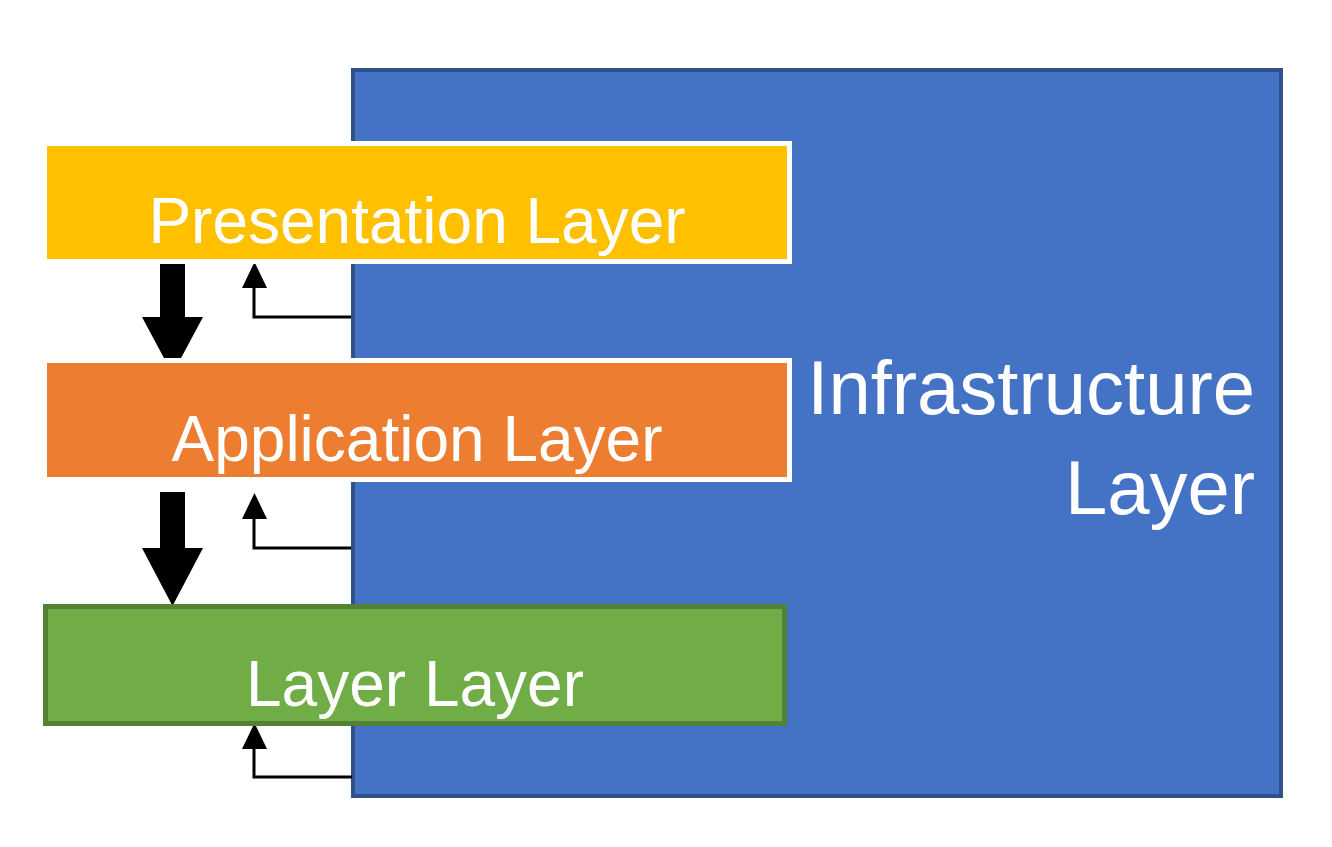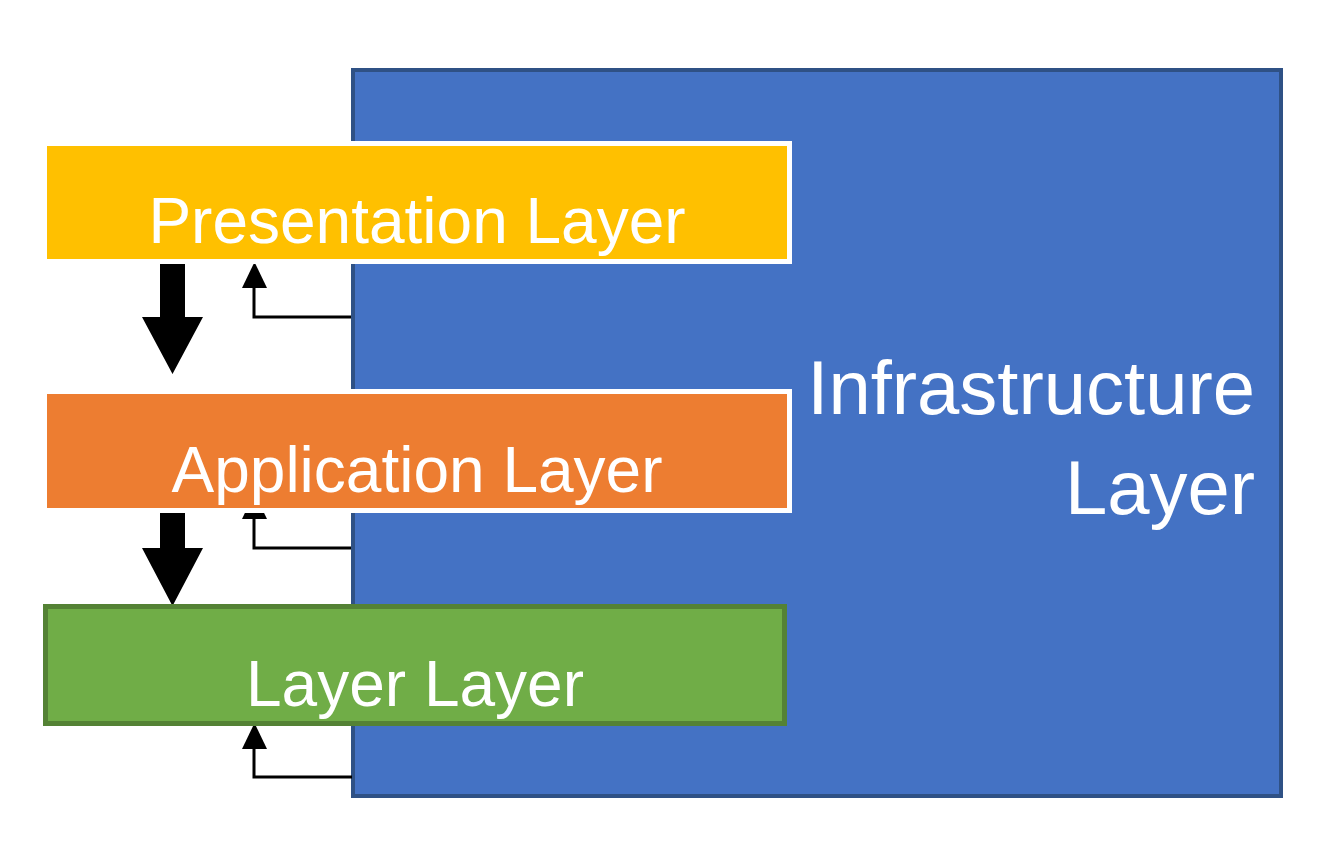--- a/index.html
+++ b/index.html
@@ -56,21 +56,21 @@
   }
   .layer-presentation {
     left: 42px;
     top: 141px;
     width: 750px;
     height: 123px;
     border: 5px solid #ffffff;
   }
   .layer-application {
     left: 42px;
-    top: 389px;
+    top: 358px;
     width: 750px;
     height: 124px;
     border: 5px solid #ffffff;
   }
   .layer-domain {
     left: 43px;
     top: 604px;
     width: 744px;
     height: 122px;
     border: 5px solid #548235;

